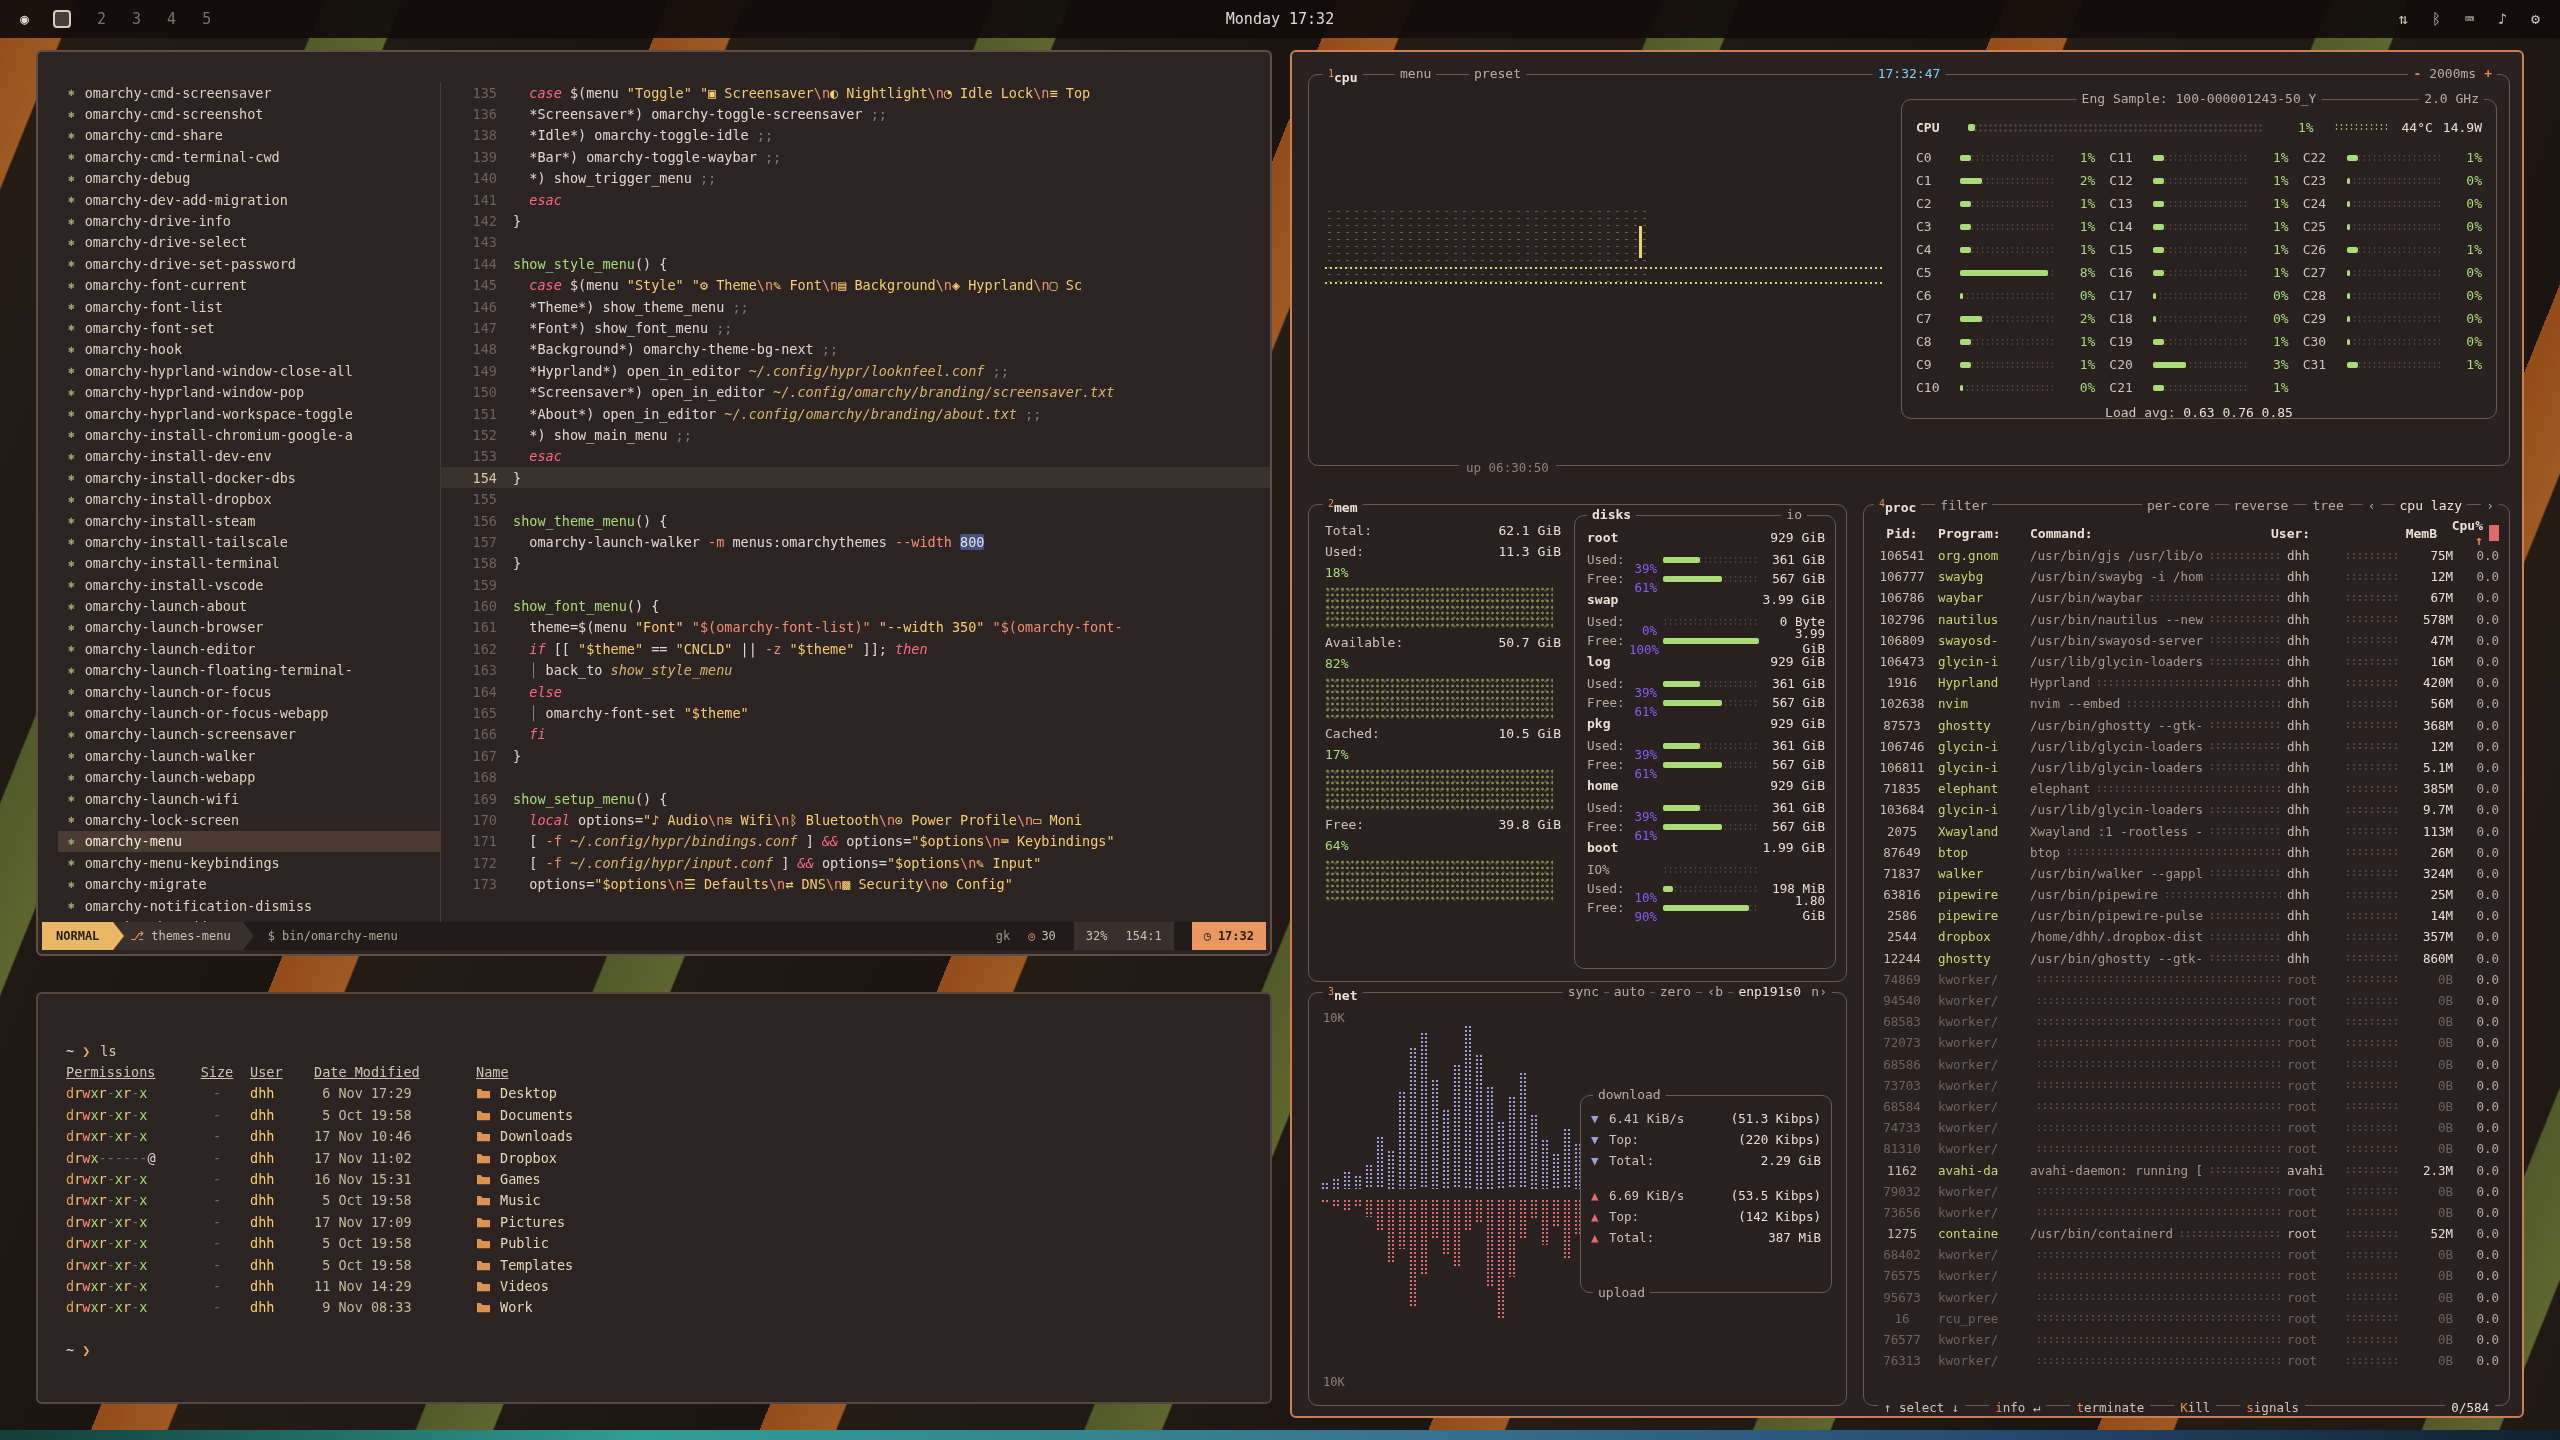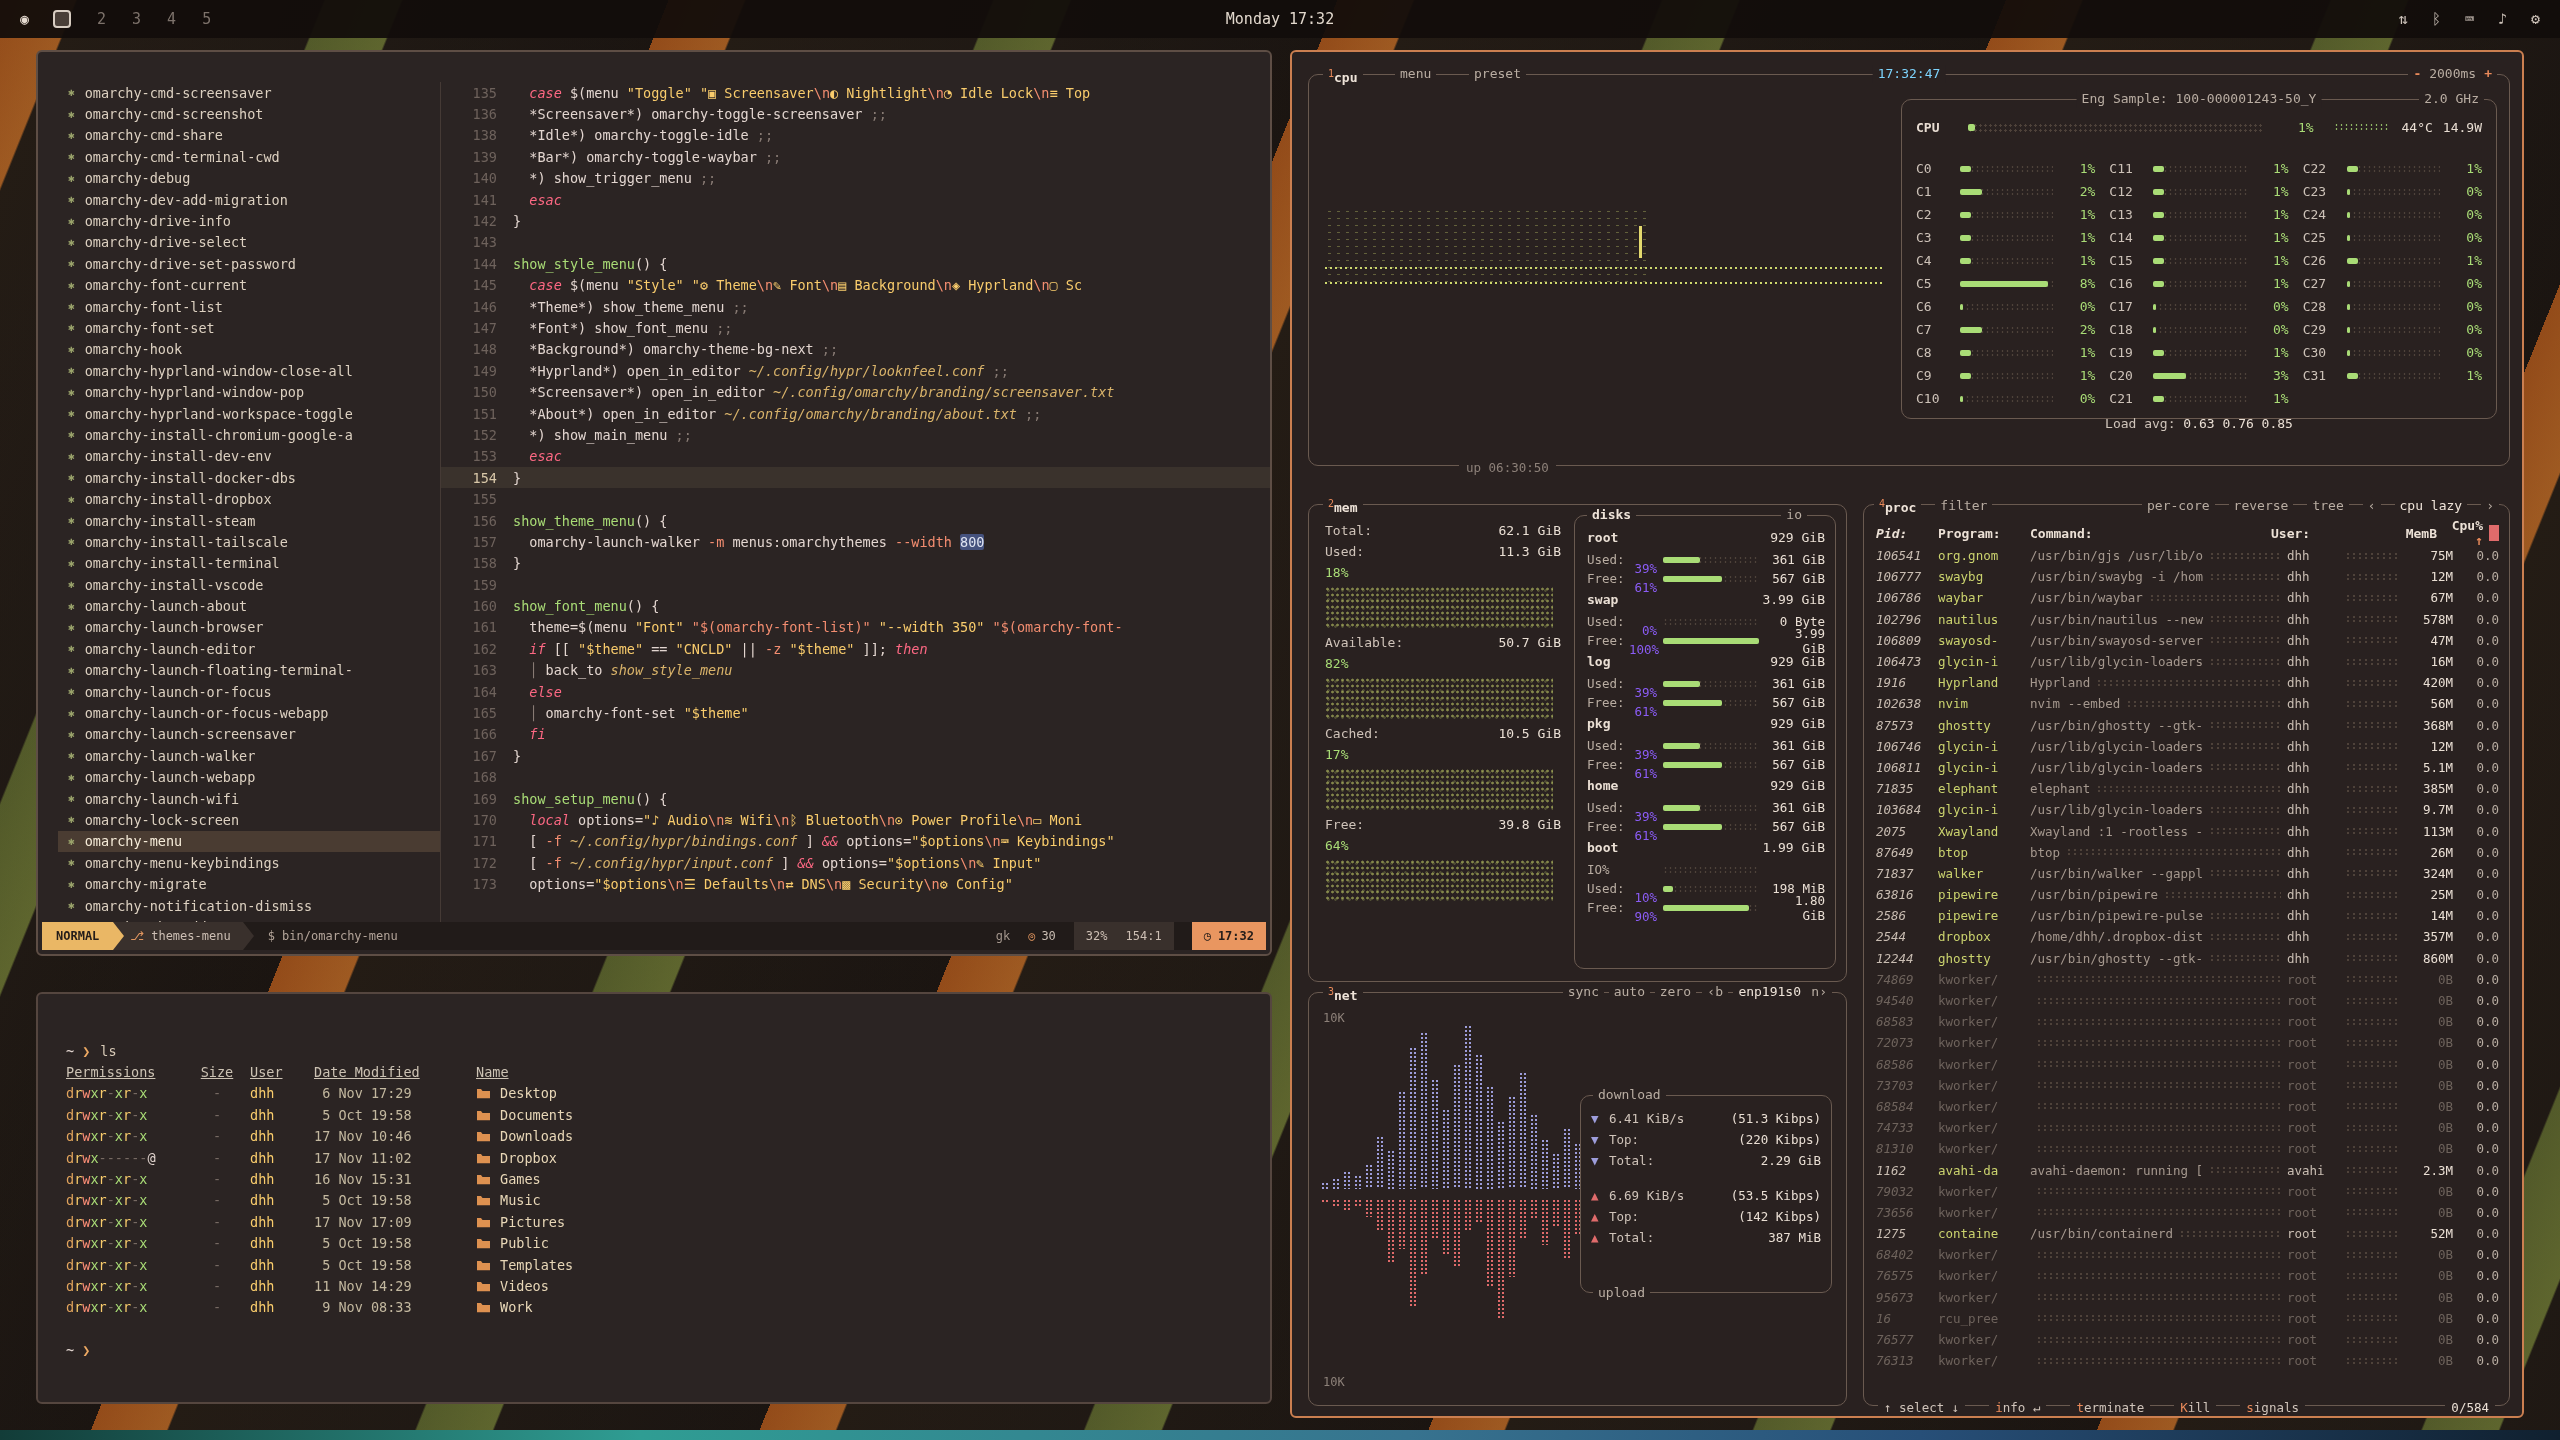--- a/index.html
+++ b/index.html
@@ -98,21 +98,21 @@
   #cpu-panel{left:16px;top:22px;width:1202px;height:392px;}
   #cpu-info{position:absolute;right:12px;top:24px;width:596px;height:320px;border:1.5px solid #6a5a50;border-radius:10px;padding:14px 14px 10px;box-sizing:border-box;}
   .cpu-row{display:flex;align-items:center;height:26px;font-size:13px;color:#e8ddd2;}
   .cpu-lbl{font-weight:bold;width:42px;}
   .cpu-meter{flex:1;height:9px;margin:0 10px;background-image:radial-gradient(#4e423a 1px,transparent 1.3px);background-size:5px 5px;position:relative;border-radius:2px;}
   .cpu-meter-fill{position:absolute;left:0;top:1px;height:7px;width:7px;background:#a9dc76;border-radius:2px;}
   .cpu-pct{width:40px;text-align:right;color:#a9dc76;}
   .temp-dots{width:56px;height:8px;margin:0 12px 0 20px;background-image:radial-gradient(rgba(169,220,118,.8) 1px,transparent 1.2px);background-size:5px 4px;}
   .cpu-temp{color:#e8ddd2;margin-right:10px;}
   .cpu-watt{color:#e8ddd2;}
-  #core-grid{display:flex;gap:14px;margin-top:17px;}
+  #core-grid{display:flex;gap:14px;margin-top:6px;}
   .core-col{flex:1;}
   .core-row{display:flex;align-items:center;height:23px;font-size:13px;}
   .core-name{width:36px;color:#cdc2b8;}
   .core-meter{flex:1;height:8px;margin:0 8px;background-image:radial-gradient(#4e423a 1px,transparent 1.2px);background-size:5px 4px;position:relative;}
   .core-fill{position:absolute;left:0;top:1px;height:6px;background:#a9dc76;border-radius:2px;}
   .core-pct{width:34px;text-align:right;color:#a9dc76;}
   .load-row{margin-top:6px;text-align:center;font-size:13px;color:#cfc4ba;}
   .load-vals{color:#eadfd4;}
   #cpu-graph{position:absolute;left:16px;top:44px;width:560px;height:296px;}
   .cg-band{position:absolute;left:0;width:100%;height:2px;background-image:repeating-linear-gradient(90deg,#cdd86e 0 2px,transparent 2px 5px);}
@@ -157,21 +157,21 @@
   .net-label{flex:1;}
   .net-value{text-align:right;color:#eadfd4;white-space:pre;}
   .net-gap{height:14px;}
 
   #proc-panel{left:571px;top:452px;width:647px;height:902px;padding:16px 10px 12px 12px;}
   .proc-top{position:absolute;top:-10px;left:10px;right:10px;display:flex;gap:14px;align-items:center;}
   .proc-top .panel-label{position:static;}
   .proc-spacer{flex:1;}
   .proc-head{display:flex;align-items:center;height:24px;font-size:13px;font-weight:bold;color:#ece1d6;}
   .proc-row{display:flex;align-items:center;height:21.2px;font-size:12.5px;white-space:pre;}
-  .pc-pid{width:62px;flex:none;text-align:left;padding-right:10px;box-sizing:border-box;color:#c9bdb2;font-style:italic;}
+  .pc-pid{width:62px;flex:none;text-align:center;padding-right:10px;box-sizing:border-box;color:#c9bdb2;}
   .pc-prog{width:92px;flex:none;color:#cbd36e;overflow:hidden;}
   .pc-cmd{flex:1;display:flex;align-items:center;overflow:hidden;color:#a5988e;}
   .pc-cmd-text{white-space:pre;}
   .pc-lead{flex:1;height:8px;margin:0 6px;background-image:radial-gradient(#4e423a 1px,transparent 1.2px);background-size:6px 4px;}
   .pc-user{width:54px;flex:none;color:#c9bdb2;}
   .pc-dots{width:52px;flex:none;height:8px;background-image:radial-gradient(#4e423a 1px,transparent 1.2px);background-size:6px 4px;margin:0 4px;}
   .pc-mem{width:52px;flex:none;text-align:right;color:#eadfd4;}
   .pc-cpu{width:46px;flex:none;text-align:right;color:#b9ada2;}
   .proc-head .pc-pid,.proc-head .pc-prog,.proc-head .pc-user,.proc-head .pc-mem,.proc-head .pc-cpu,.proc-head .pc-cmd{color:#ece1d6;}
   .proc-head .pc-dots,.proc-head .pc-lead{background:none;}

